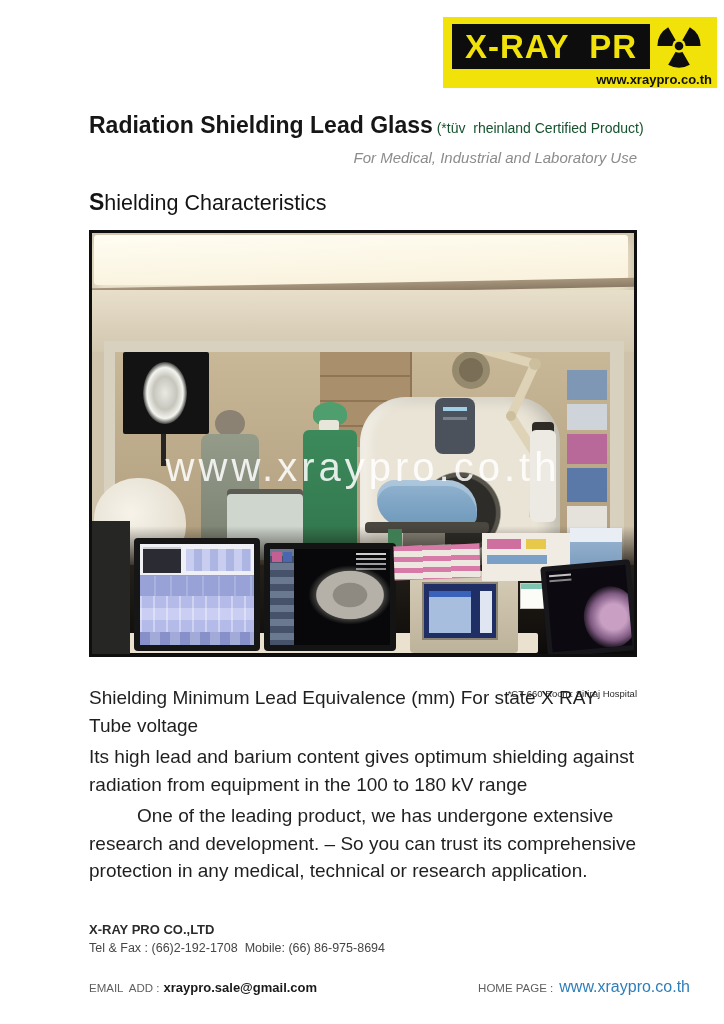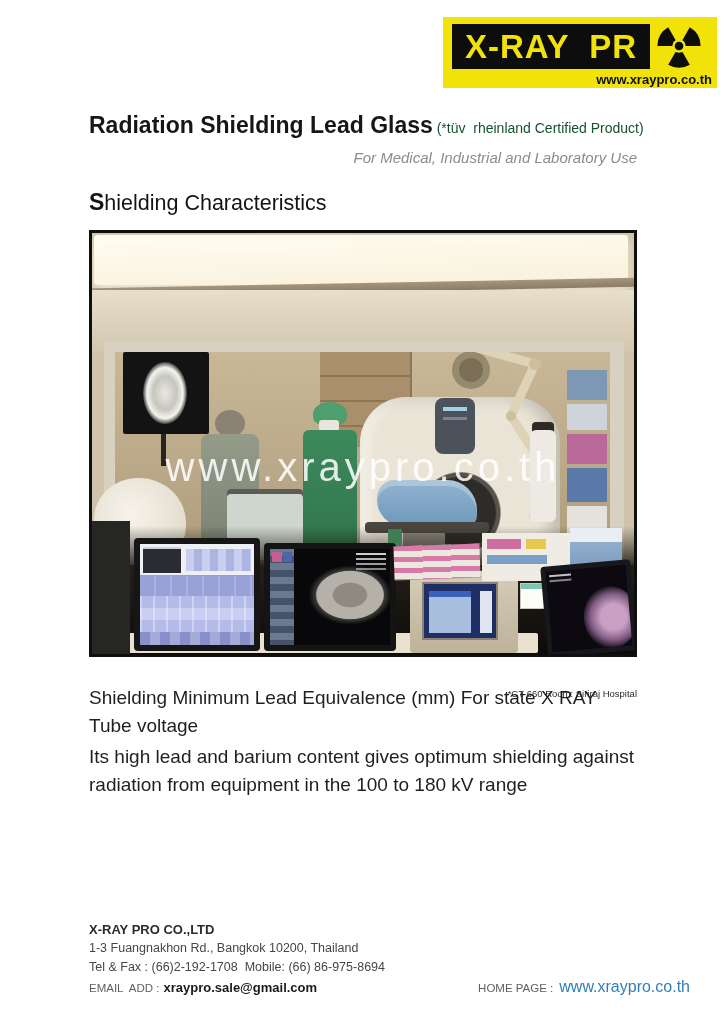--- a/index.html
+++ b/index.html
@@ -306,25 +306,25 @@
     </div>
 
     <div class="ph-watermark">www.xraypro.co.th</div>
   </div>
 
   <div class="photo-caption">*CT-660 Room: Siriraj Hospital</div>
 
   <div class="content">
     <p>Shielding Minimum Lead Equivalence (mm) For state X RAY Tube voltage</p>
     <p>Its high lead and barium content gives optimum shielding against radiation from equipment in the 100 to 180 kV range</p>
+    <p class="indent">One of the leading product, we has undergone extensive research and development. – So you can trust its comprehensive protection in any medical, technical or research application.</p>
   </div>
 
   <div class="footer-block">
     <div class="f-company">X-RAY PRO CO.,LTD</div>
-    <div class="f-line">1-3 Fuangnakhon Rd., Bangkok 10200, Thailand</div>
     <div class="f-line">Tel &amp; Fax : (66)2-192-1708  Mobile: (66) 86-975-8694</div>
   </div>
 
   <div class="bottom-row">
     <div>
       <span class="b-label">EMAIL  ADD :</span><span class="b-email">xraypro.sale@gmail.com</span>
     </div>
     <div>
       <span class="b-label">HOME PAGE :</span><a href="#" class="b-link">www.xraypro.co.th</a>
     </div>

